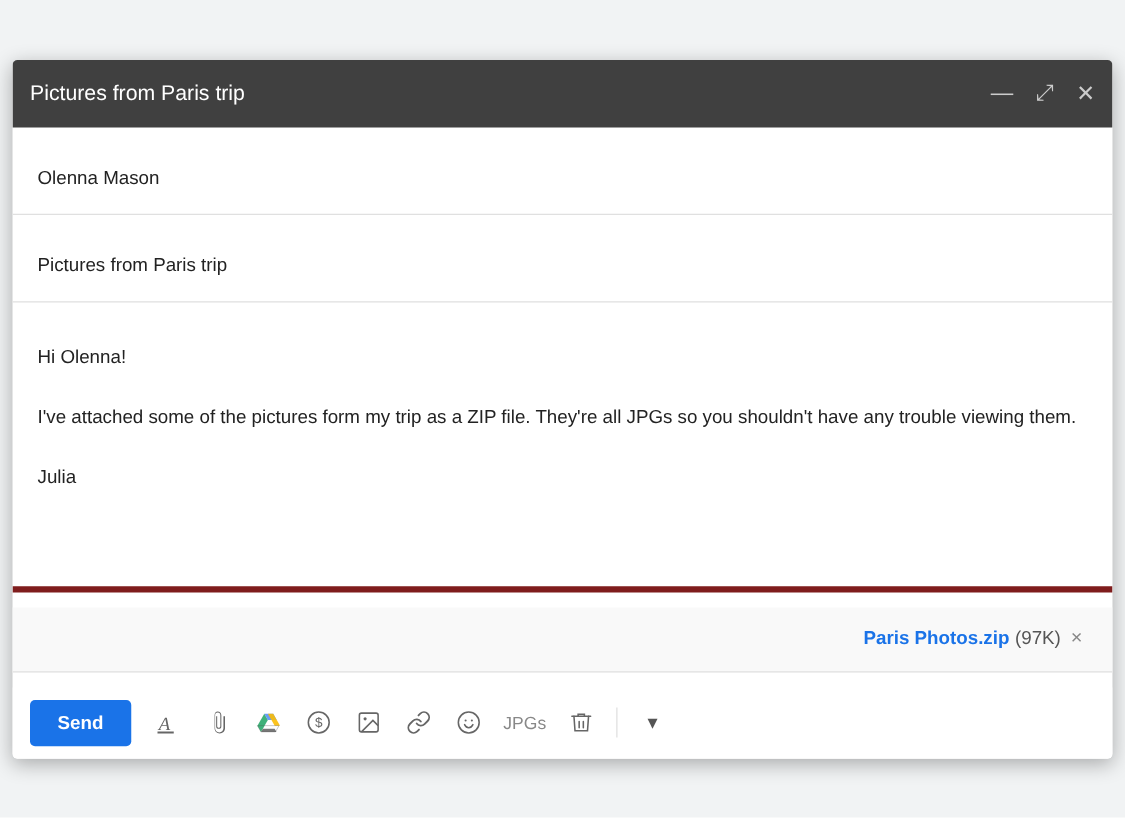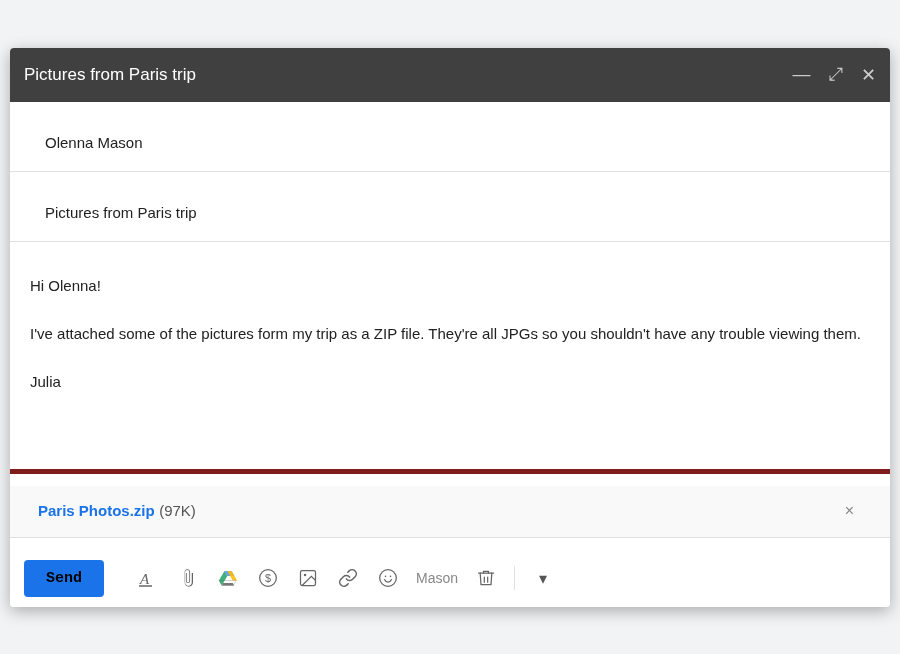--- a/index.html
+++ b/index.html
@@ -43,21 +43,21 @@
       align-items: center;
     }
     .title-bar-controls span {
       color: #ccc;
       font-size: 18px;
       cursor: pointer;
       user-select: none;
     }
     .field-row {
       border-bottom: 1px solid #e0e0e0;
-      padding: 16px 35px;
+      padding: 16px 20px;
       min-height: 58px;
       display: flex;
       align-items: center;
     }
     .field-row input, .field-row .field-text {
       font-size: 15px;
       color: #222;
       border: none;
       outline: none;
       width: 100%;
@@ -68,24 +68,24 @@
       padding: 20px 20px;
       font-size: 15px;
       color: #222;
       line-height: 1.6;
       border-bottom: 5px solid #7f1d1d;
       min-height: 220px;
       white-space: pre-wrap;
     }
     .attachment-row {
       border-bottom: 1px solid #e0e0e0;
-      padding: 10px 28px;
-      display: flex;
-      align-items: center;
-      justify-content: space-between;
+      padding: 10px 16px;
+      display: flex;
+      align-items: center;
+      justify-content: flex-end;
       background: #f9f9f9;
       min-height: 52px;
     }
     .attachment-name {
       color: #1a73e8;
       font-weight: bold;
       font-size: 15px;
       cursor: pointer;
     }
     .attachment-size {
@@ -101,29 +101,28 @@
     .toolbar {
       padding: 10px 14px;
       display: flex;
       align-items: center;
       gap: 4px;
       background: #fff;
       flex-shrink: 0;
     }
     .send-btn {
       background: #1a73e8;
-      color: #000000;
+      color: #ffffff;
       border: none;
       border-radius: 4px;
       padding: 10px 22px;
       font-size: 15px;
       font-weight: 600;
       cursor: pointer;
-      margin-right: 22px;
-      font-family: Liberation Mono, monospace;
+      margin-right: 8px;
     }
     .toolbar-icon {
       width: 36px;
       height: 36px;
       display: flex;
       align-items: center;
       justify-content: center;
       cursor: pointer;
       color: #555;
       font-size: 18px;
@@ -242,21 +241,21 @@
 
     <div class="toolbar-icon">
       <svg class="icon-svg" viewBox="0 0 24 24">
         <circle cx="12" cy="12" r="10" fill="none" stroke="#666" stroke-width="1.5"></circle>
         <circle cx="9" cy="10" r="1" fill="#666"></circle>
         <circle cx="15" cy="10" r="1" fill="#666"></circle>
         <path d="M8 14s1.5 3 4 3 4-3 4-3" fill="none" stroke="#666" stroke-width="1.5" stroke-linecap="round"></path>
       </svg>
     </div>
 
-    <span class="saved-label">Mason</span>
+    <span class="saved-label">JPGs</span>
 
     <div class="toolbar-icon">
       <svg class="icon-svg" viewBox="0 0 24 24">
         <polyline points="3,6 5,6 21,6" fill="none" stroke="#666" stroke-width="1.5" stroke-linecap="round"></polyline>
         <path d="M19 6l-1 14H6L5 6" fill="none" stroke="#666" stroke-width="1.5" stroke-linecap="round"></path>
         <path d="M10 11v6M14 11v6" fill="none" stroke="#666" stroke-width="1.5" stroke-linecap="round"></path>
         <path d="M9 6V4h6v2" fill="none" stroke="#666" stroke-width="1.5" stroke-linecap="round"></path>
       </svg>
     </div>
 

